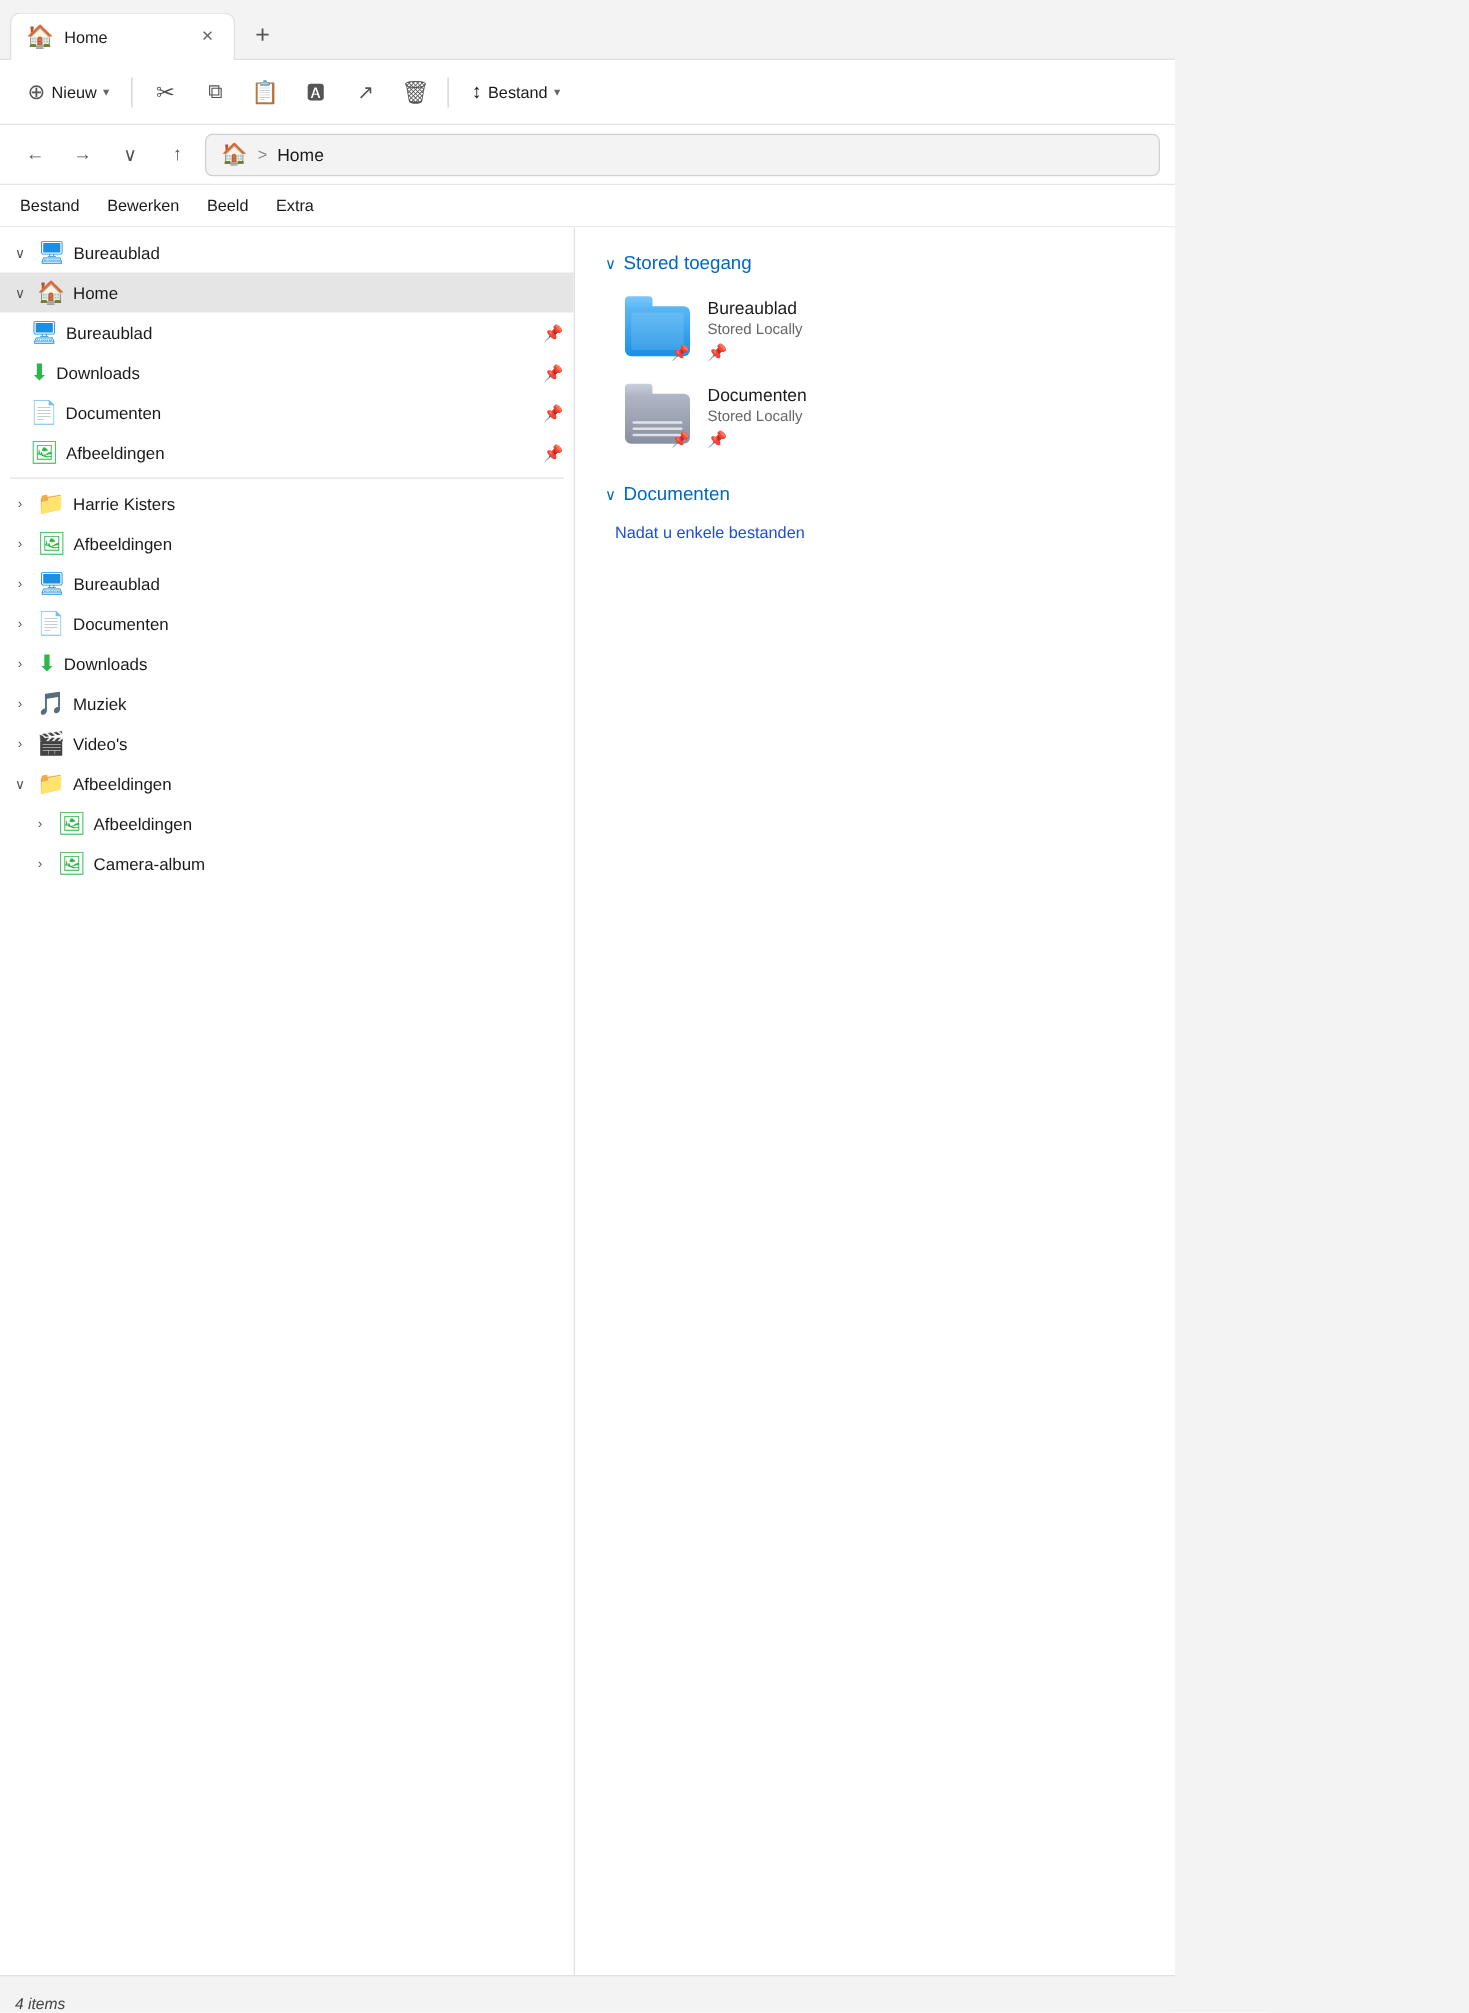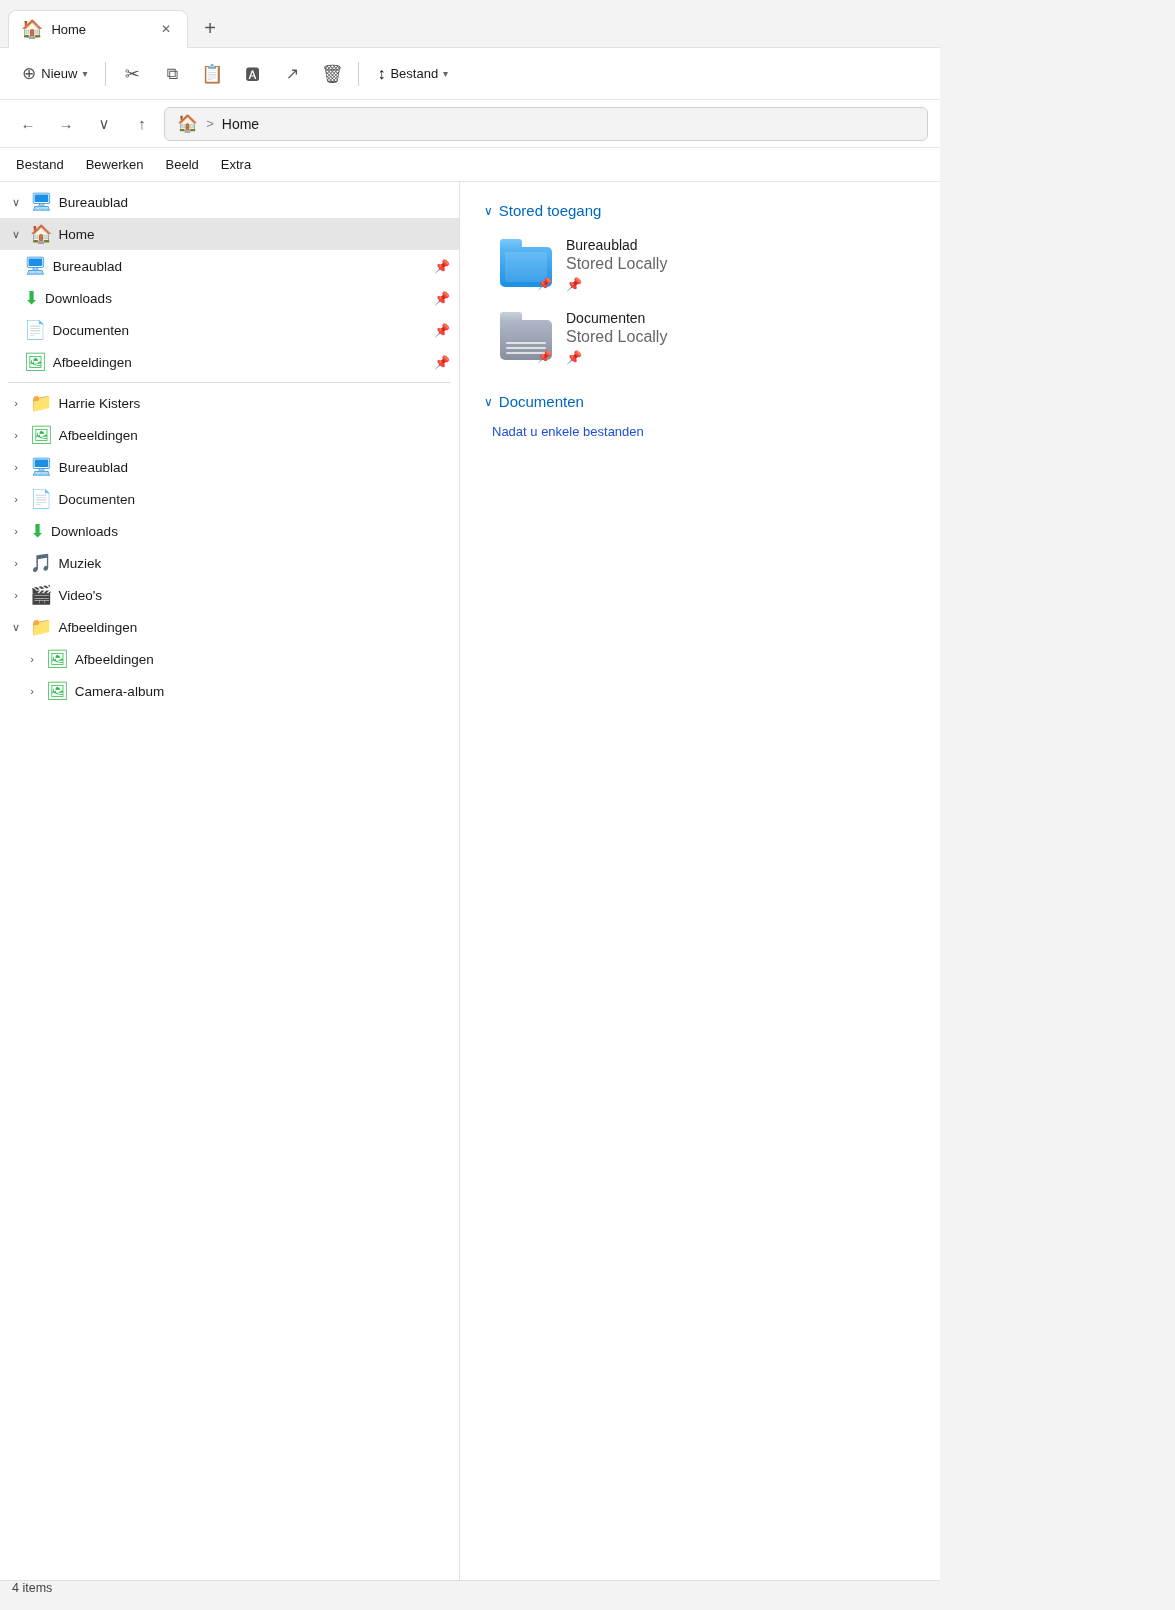--- a/index.html
+++ b/index.html
@@ -284,40 +284,41 @@
       background: linear-gradient(180deg, #c8d0dc 0%, #b0b8c8 100%);
       border-radius: 3px 3px 0 0;
     }
     .qa-pin {
       font-size: 13px;
       color: #888;
       margin-top: 2px;
     }
     .qa-info { display: flex; flex-direction: column; gap: 2px; }
     .qa-name { font-size: 14px; color: #1a1a1a; font-weight: 500; }
-    .qa-sub { font-size: 16px; color: #666; }
+    .qa-sub { font-size: 12px; color: #666; }
 
     .favorieten-section { margin-top: 4px; }
     .fav-empty {
       font-size: 13px;
       color: #1d4ed8;
       padding-left: 8px;
       margin-top: 10px;
     }
 
     
     .status-bar {
       display: flex;
-      align-items: flex-start;
+      align-items: flex-end;
       background: #f3f3f3;
       height: 30px;
       padding: 0 12px;
       font-size: 12.5px;
       color: #444;
       border-top: 1px solid #e0e0e0;
+      font-style: italic;
     }
 
     
     .icon-home { color: #c0602a; }
     .icon-desktop { color: #1a8fe3; }
     .icon-downloads { color: #2ab84a; }
     .icon-documents { color: #6698c8; }
     .icon-pictures { color: #2ab84a; }
     .icon-folder-yellow { color: #f4c430; }
     .icon-music { color: #e05050; }

